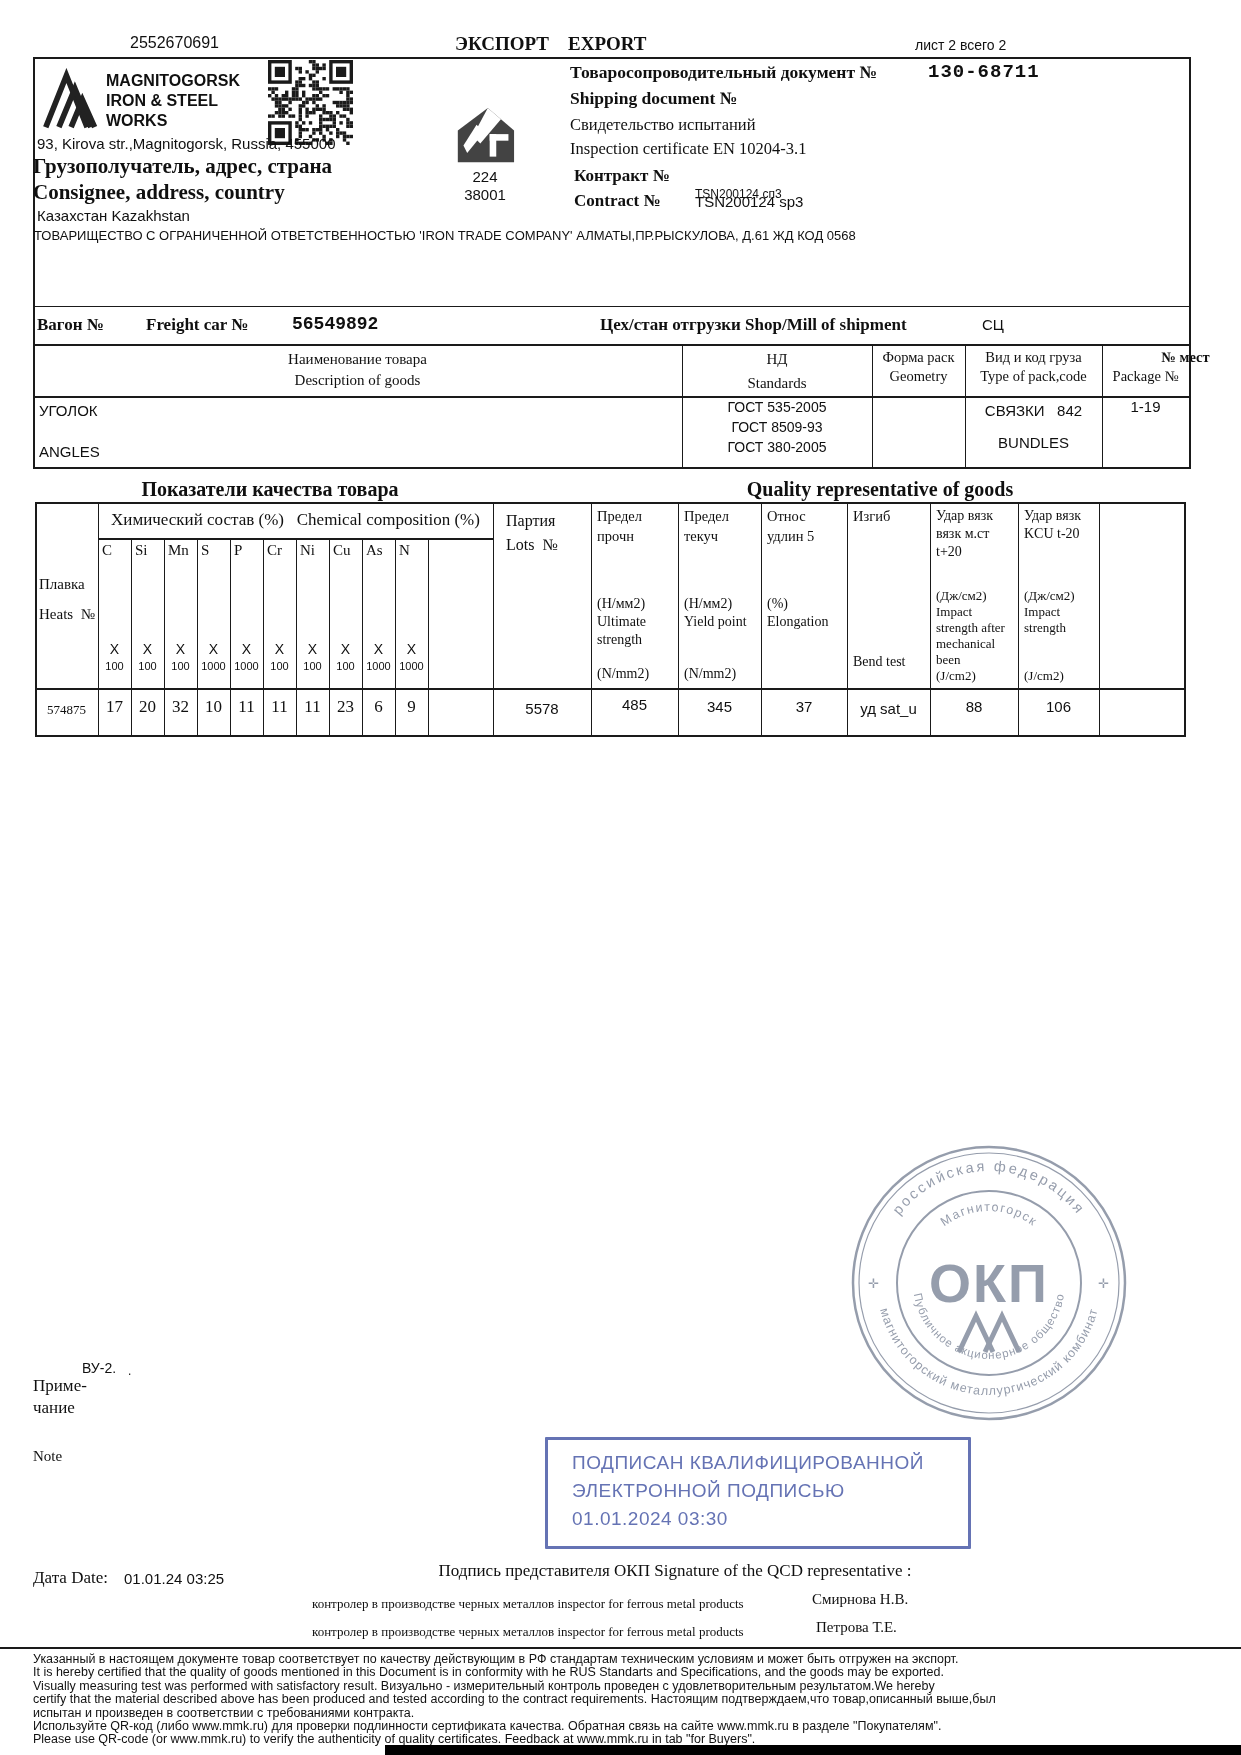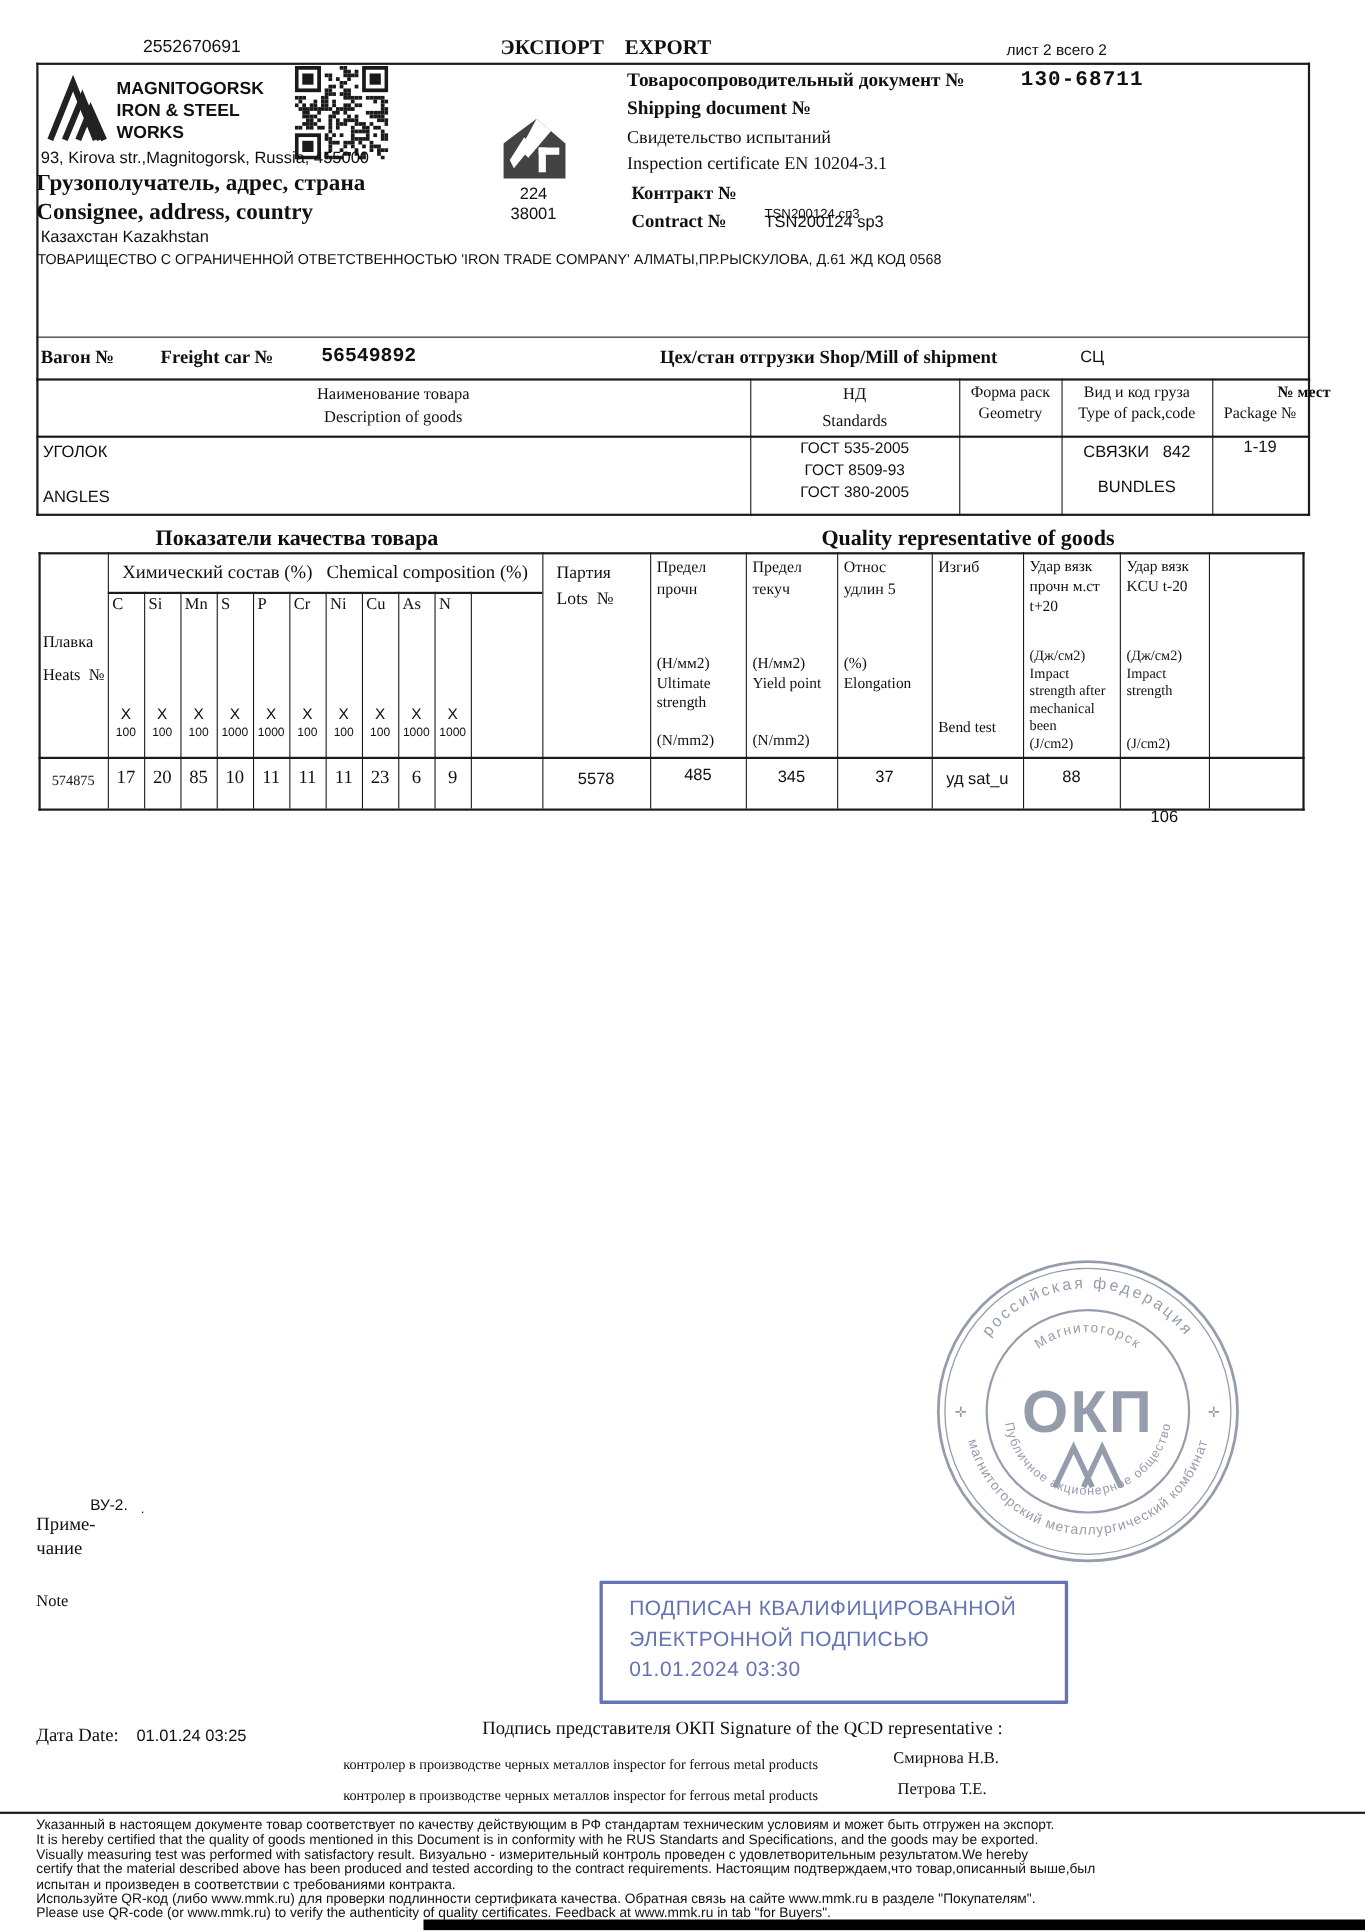--- a/index.html
+++ b/index.html
@@ -409,54 +409,54 @@
 
   <span class="t" style="left:767px;top:508px;font-size:14.5px;">Относ</span>
   <span class="t" style="left:767px;top:528px;font-size:14.5px;">удлин 5</span>
   <span class="t" style="left:767px;top:596px;font-size:14px;">(%)</span>
   <span class="t" style="left:767px;top:614px;font-size:14px;">Elongation</span>
 
   <span class="t" style="left:853px;top:508px;font-size:14.5px;">Изгиб</span>
   <span class="t" style="left:853px;top:614px;font-size:14px;margin-top:40px;">Bend test</span>
 
   <span class="t" style="left:936px;top:508px;font-size:14px;">Удар вязк</span>
-  <span class="t" style="left:936px;top:526px;font-size:14px;">прочн м.ст</span>
+  <span class="t" style="left:936px;top:526px;font-size:14px;">вязк м.ст</span>
   <span class="t" style="left:936px;top:544px;font-size:14px;">t+20</span>
   <span class="t" style="left:936px;top:588px;font-size:13px;">(Дж/см2)</span>
   <span class="t" style="left:936px;top:604px;font-size:13px;">Impact</span>
   <span class="t" style="left:936px;top:620px;font-size:13px;">strength after</span>
   <span class="t" style="left:936px;top:636px;font-size:13px;">mechanical</span>
   <span class="t" style="left:936px;top:652px;font-size:13px;">been</span>
   <span class="t" style="left:936px;top:668px;font-size:13px;">(J/cm2)</span>
 
   <span class="t" style="left:1024px;top:508px;font-size:14px;">Удар вязк</span>
   <span class="t" style="left:1024px;top:526px;font-size:14px;">KCU t-20</span>
   <span class="t" style="left:1024px;top:588px;font-size:13px;">(Дж/см2)</span>
   <span class="t" style="left:1024px;top:604px;font-size:13px;">Impact</span>
   <span class="t" style="left:1024px;top:620px;font-size:13px;">strength</span>
   <span class="t" style="left:1024px;top:668px;font-size:13px;">(J/cm2)</span>
 
   <span class="t ctr" style="left:35px;top:702px;width:63px;font-size:13px;">574875</span>
   <span class="t ctr" style="left:98px;top:697px;width:33px;font-size:17px;">17</span>
   <span class="t ctr" style="left:131px;top:697px;width:33px;font-size:17px;">20</span>
-  <span class="t ctr" style="left:164px;top:697px;width:33px;font-size:17px;">85</span>
+  <span class="t ctr" style="left:164px;top:697px;width:33px;font-size:17px;">32</span>
   <span class="t ctr" style="left:197px;top:697px;width:33px;font-size:17px;">10</span>
   <span class="t ctr" style="left:230px;top:697px;width:33px;font-size:17px;">11</span>
   <span class="t ctr" style="left:263px;top:697px;width:33px;font-size:17px;">11</span>
   <span class="t ctr" style="left:296px;top:697px;width:33px;font-size:17px;">11</span>
   <span class="t ctr" style="left:329px;top:697px;width:33px;font-size:17px;">23</span>
   <span class="t ctr" style="left:362px;top:697px;width:33px;font-size:17px;">6</span>
   <span class="t ctr" style="left:395px;top:697px;width:33px;font-size:17px;">9</span>
   <span class="t sans ctr" style="left:493px;top:700px;width:98px;font-size:15px;">5578</span>
   <span class="t sans ctr" style="left:591px;top:696px;width:87px;font-size:15px;">485</span>
   <span class="t sans ctr" style="left:678px;top:698px;width:83px;font-size:15px;">345</span>
   <span class="t sans ctr" style="left:761px;top:698px;width:86px;font-size:15px;">37</span>
   <span class="t sans ctr" style="left:847px;top:700px;width:83px;font-size:15px;">уд sat_u</span>
   <span class="t sans ctr" style="left:930px;top:698px;width:88px;font-size:15px;">88</span>
-  <span class="t sans ctr" style="left:1018px;top:698px;width:81px;font-size:15px;margin-top:36px;">106</span>
+  <span class="t sans ctr" style="left:1018px;top:698px;width:81px;font-size:15px;">106</span>
 
   <span class="t sans" style="left:82px;top:1360px;font-size:14px;">ВУ-2.</span>
   <span class="t sans" style="left:128px;top:1364px;font-size:12px;">.</span>
   <span class="t" style="left:33px;top:1376px;font-size:17px;">Приме-</span>
   <span class="t" style="left:33px;top:1398px;font-size:17px;">чание</span>
   <span class="t" style="left:33px;top:1448px;font-size:15px;">Note</span>
 
   <div class="esign-box">
     <span class="esign-t" style="left:24px;top:12px;">ПОДПИСАН КВАЛИФИЦИРОВАННОЙ</span>
     <span class="esign-t" style="left:24px;top:40px;">ЭЛЕКТРОННОЙ ПОДПИСЬЮ</span>

